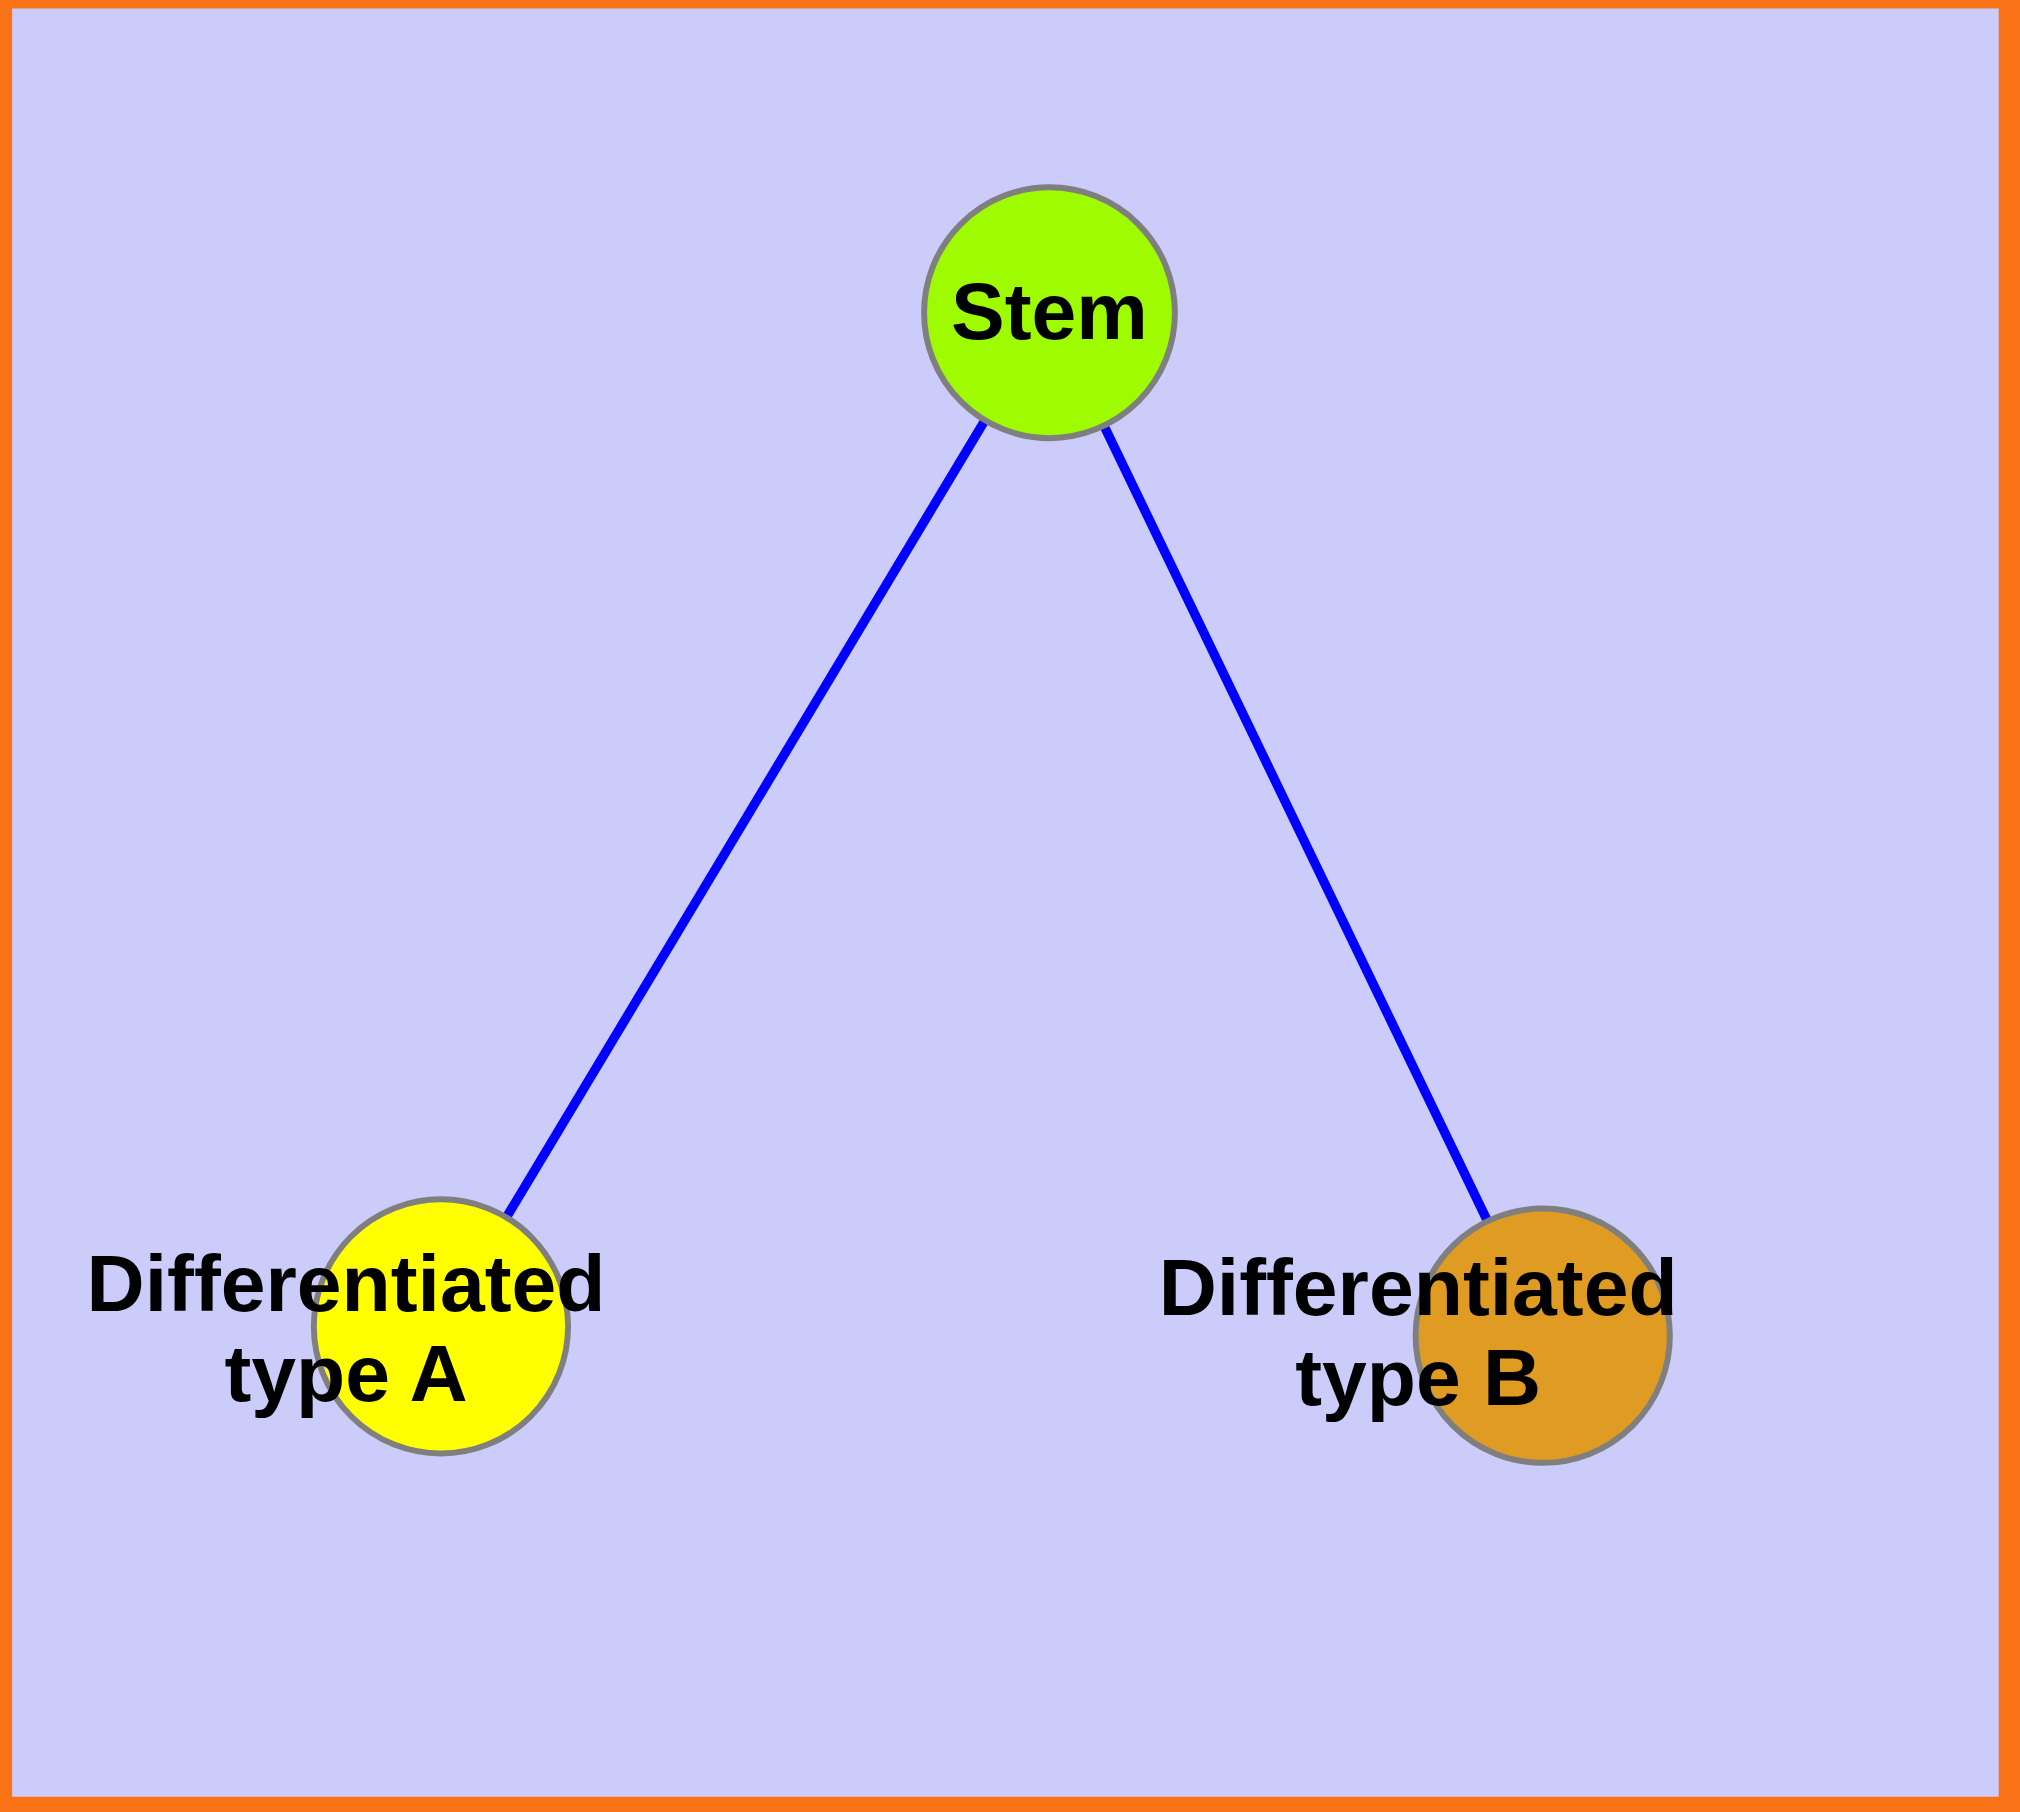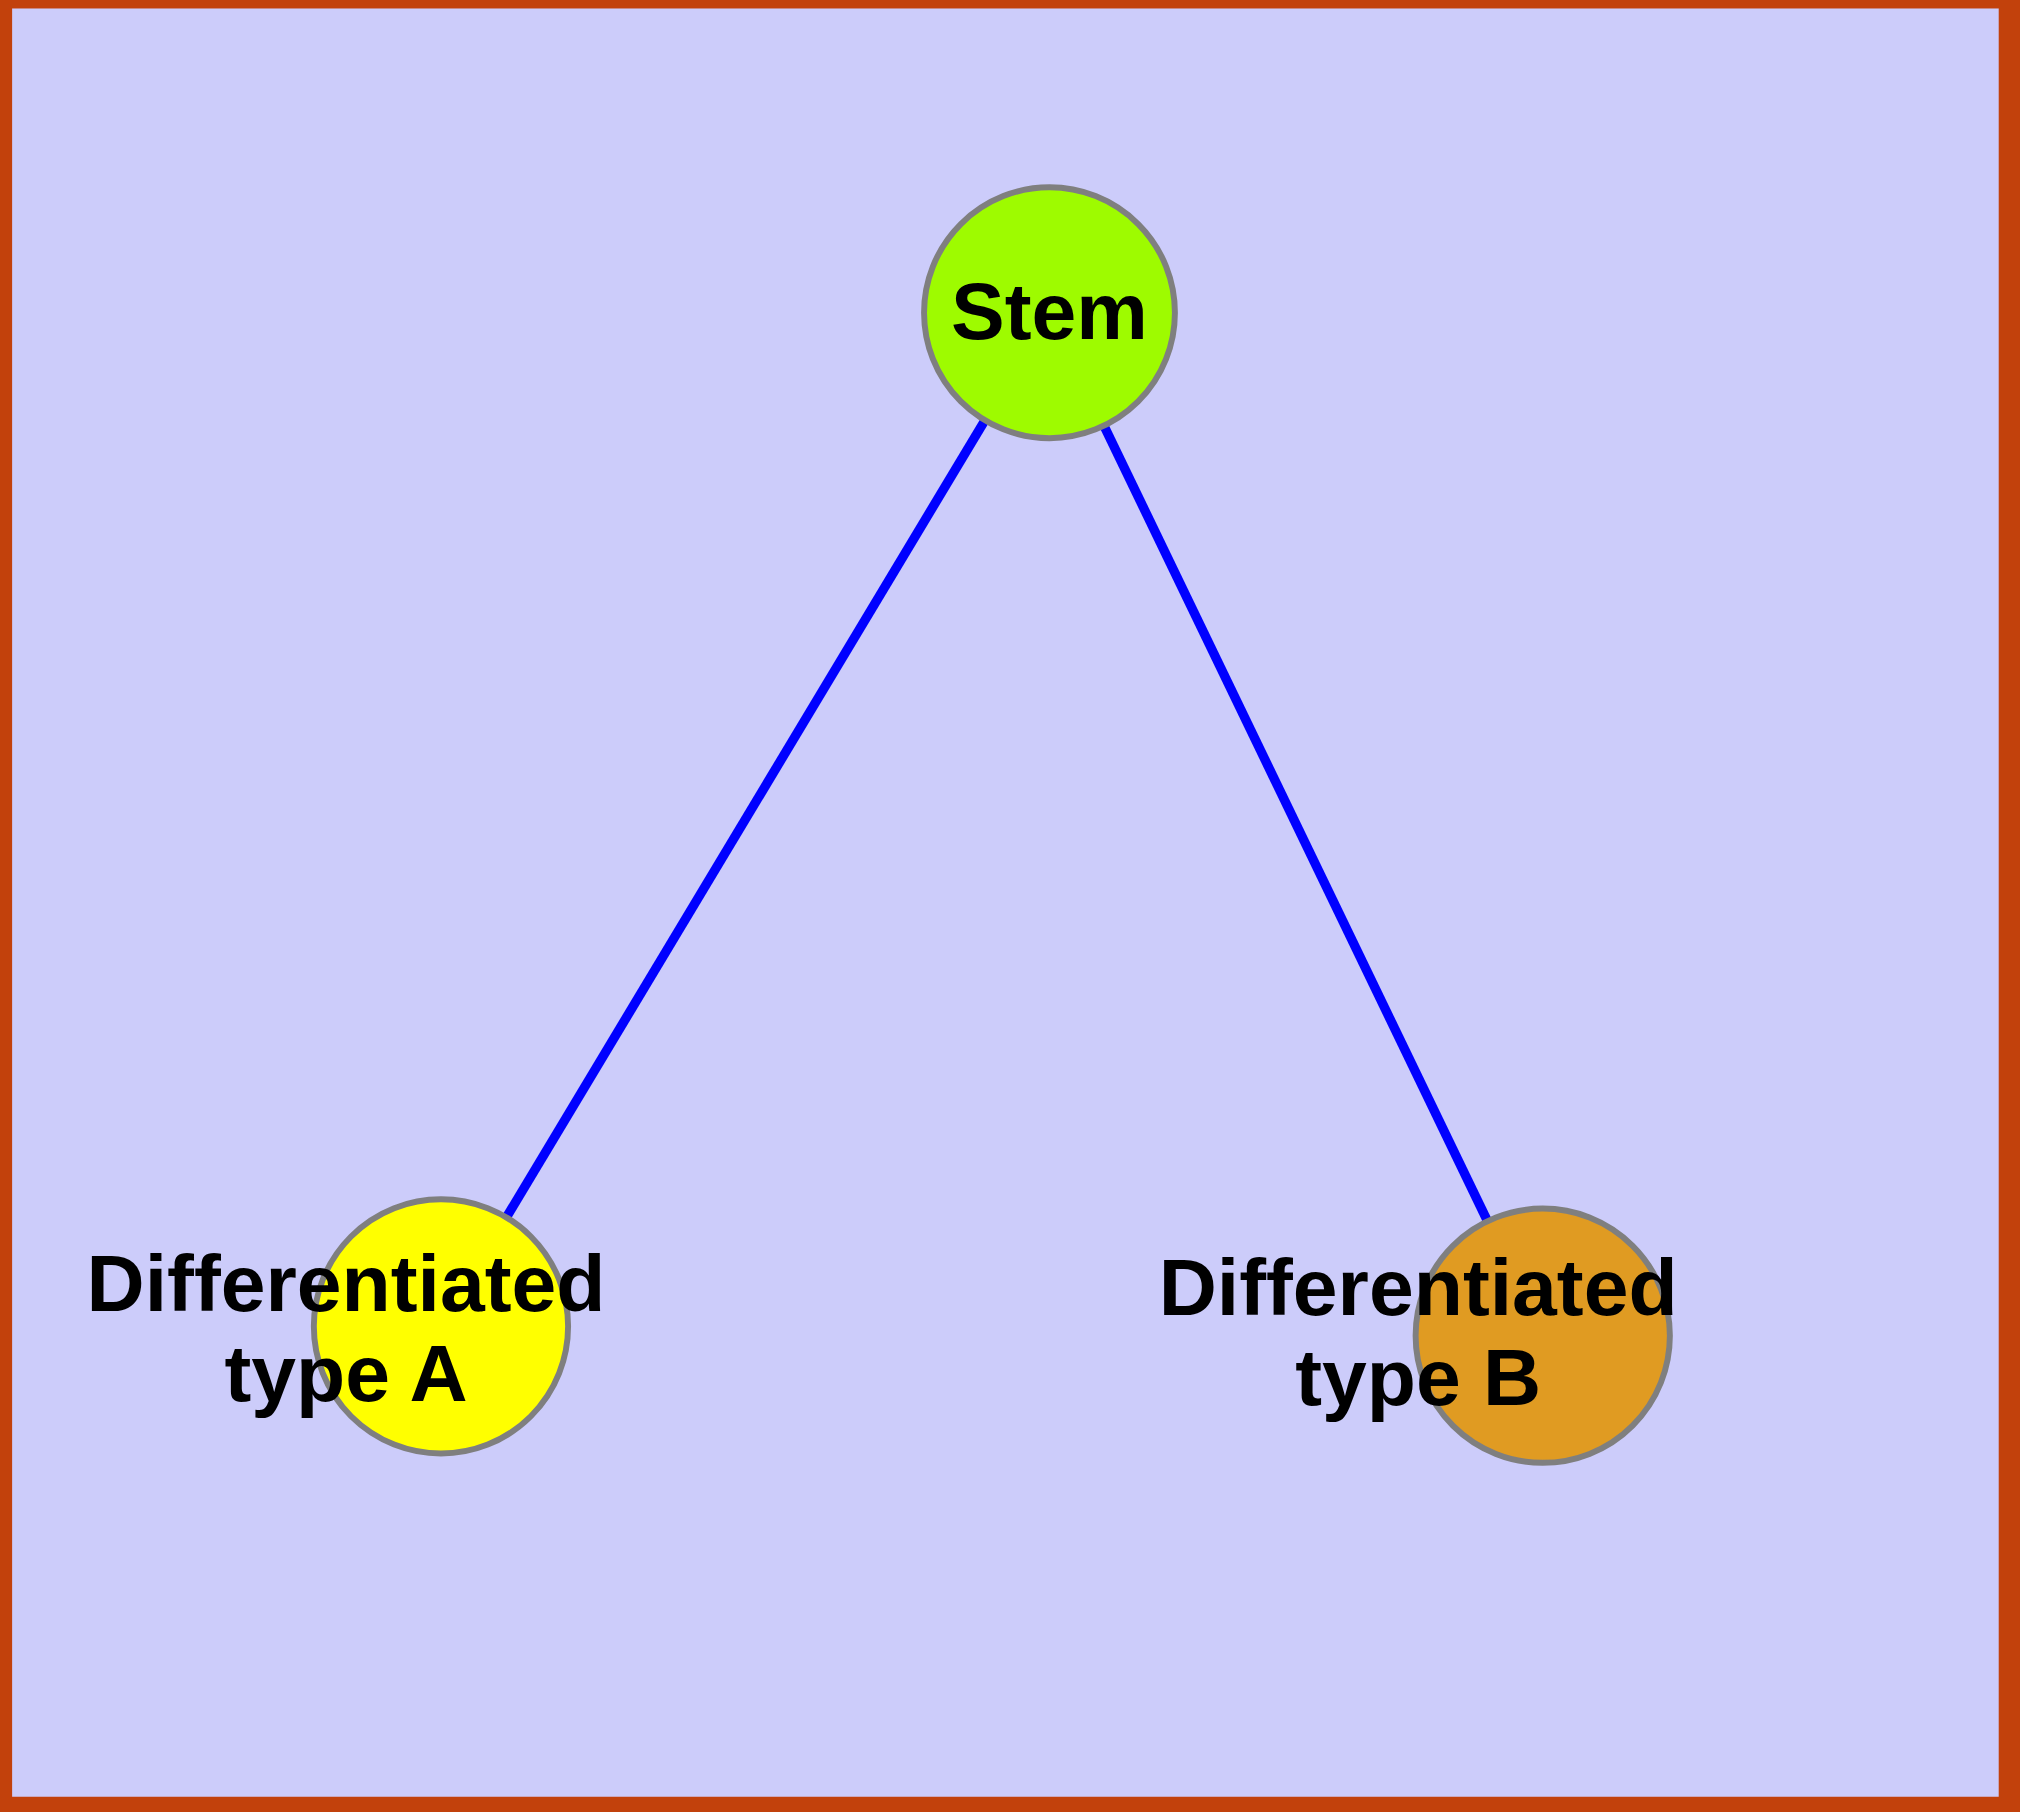--- a/index.html
+++ b/index.html
@@ -10,21 +10,21 @@
   body {
     width: 2021px;
     height: 1812px;
     overflow: hidden;
     font-family: "Liberation Sans", sans-serif;
   }
   #graph-canvas {
     position: relative;
     width: 2021px;
     height: 1812px;
-    background: #c2410c;
+    background: #f97316;
   }
   #graph-svg {
     position: absolute;
     top: 0;
     left: 0;
     width: 2021px;
     height: 1812px;
     display: block;
   }
   .node-label {

